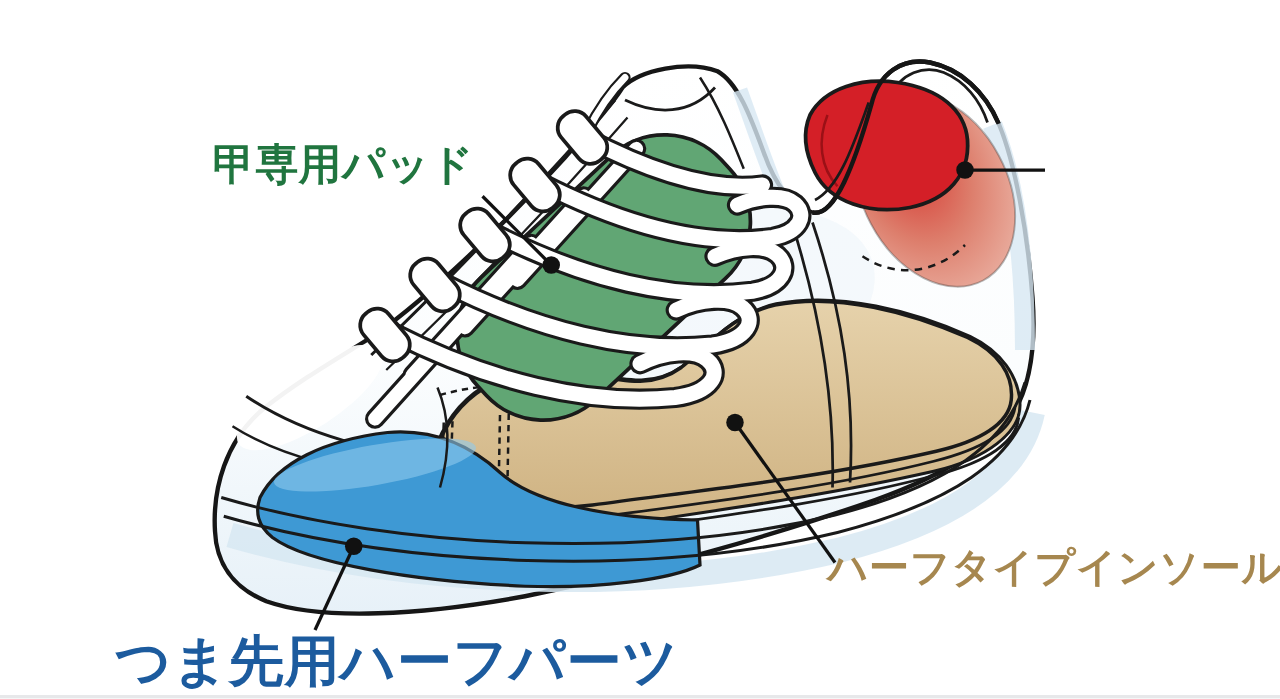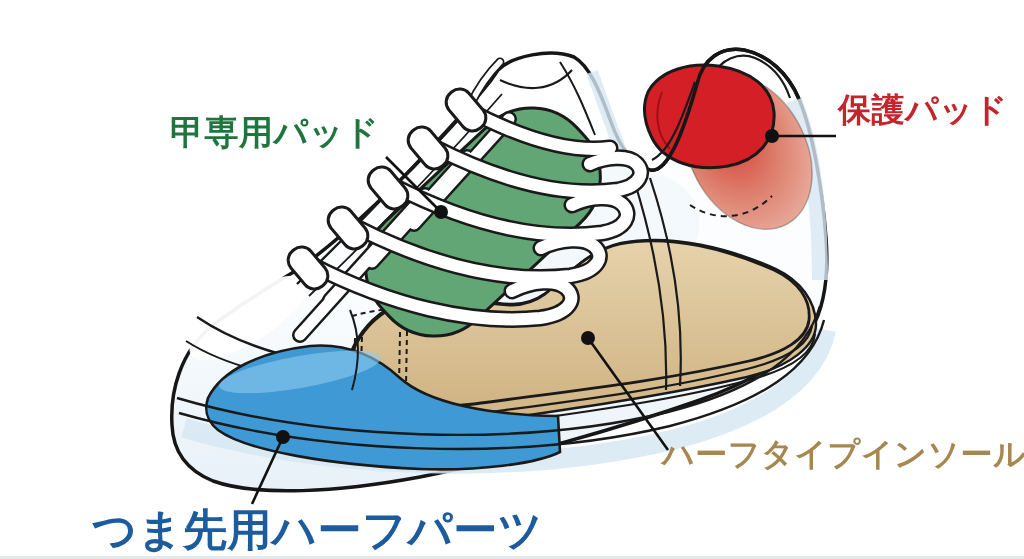--- a/index.html
+++ b/index.html
@@ -186,21 +186,20 @@
       <circle cx="441" cy="212" r="7"></circle>
       <circle cx="772" cy="136" r="7"></circle>
       <circle cx="588" cy="338" r="7"></circle>
       <circle cx="283" cy="437" r="7"></circle>
     </g>
   </svg>
 
   <div class="label label-instep">甲専用パッド</div>
 
   <div class="label label-heel">
-    <div>保護パッド</div>
   </div>
 
   <div class="label label-insole">ハーフタイプインソール</div>
 
   <div class="label label-toe">つま先用ハーフパーツ</div>
 
   <div class="bottom-edge"></div>
 </div>
 
 </body></html>

